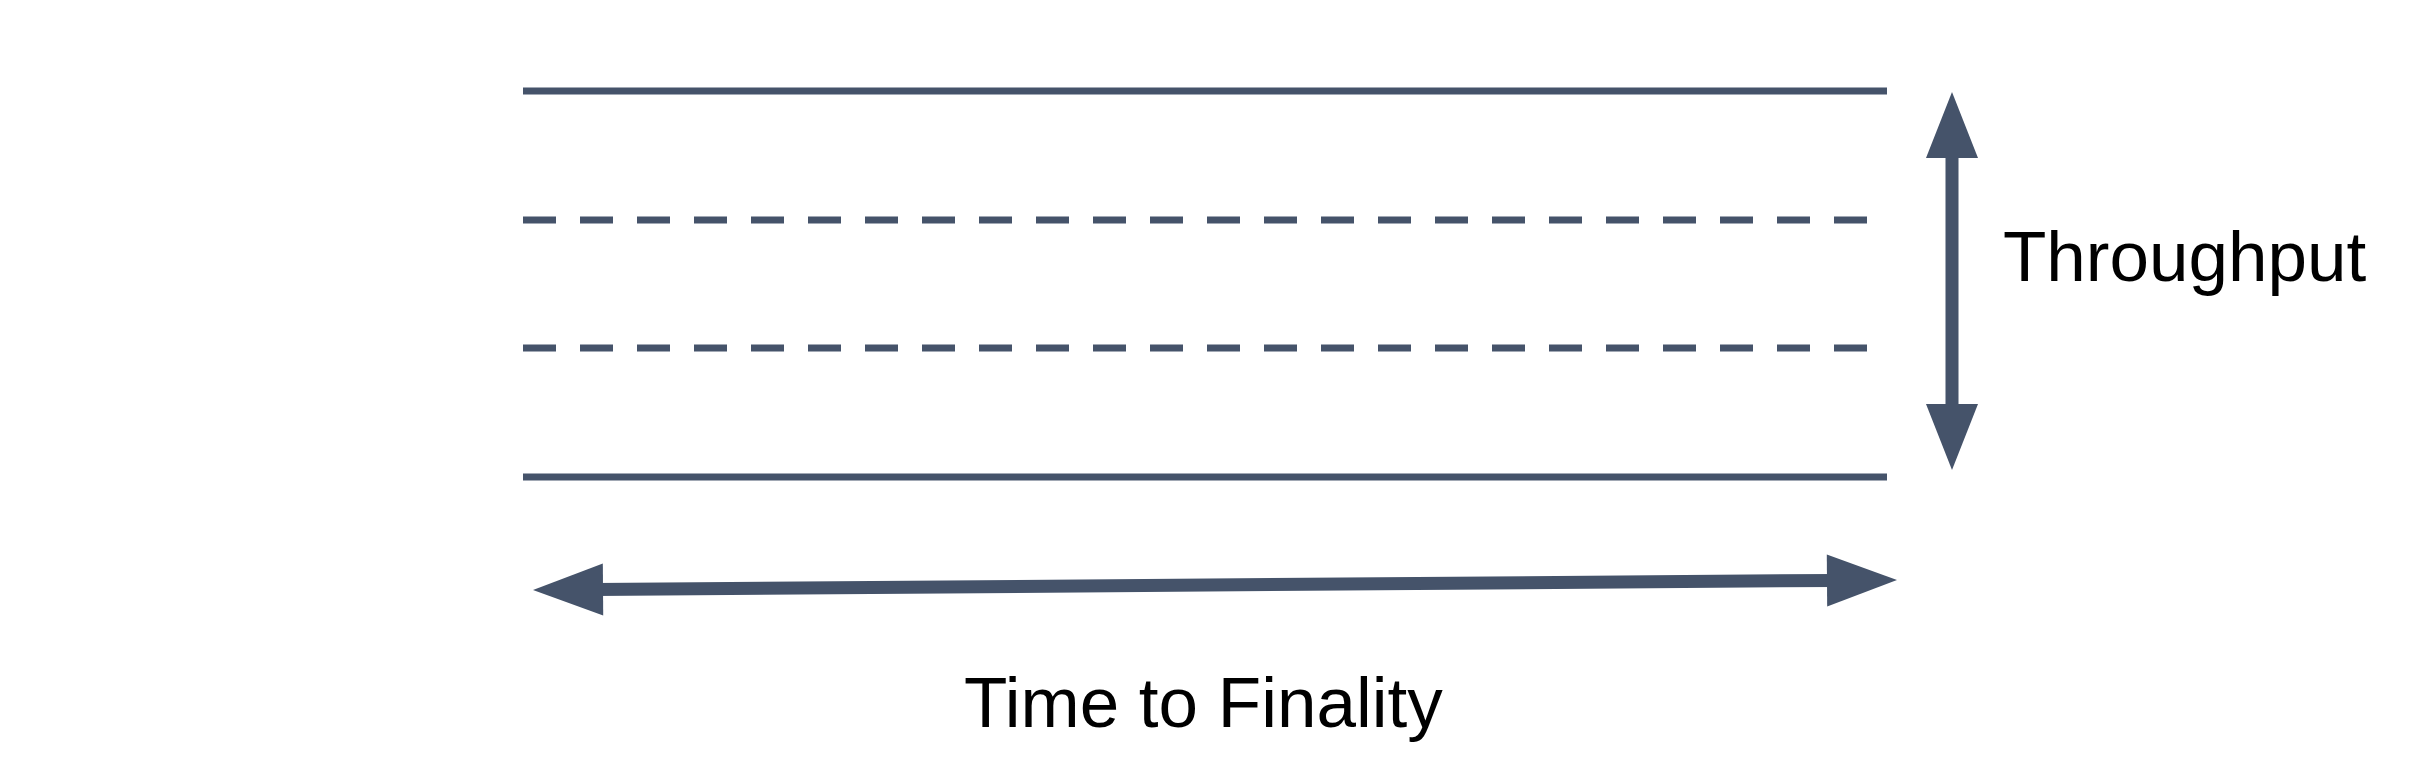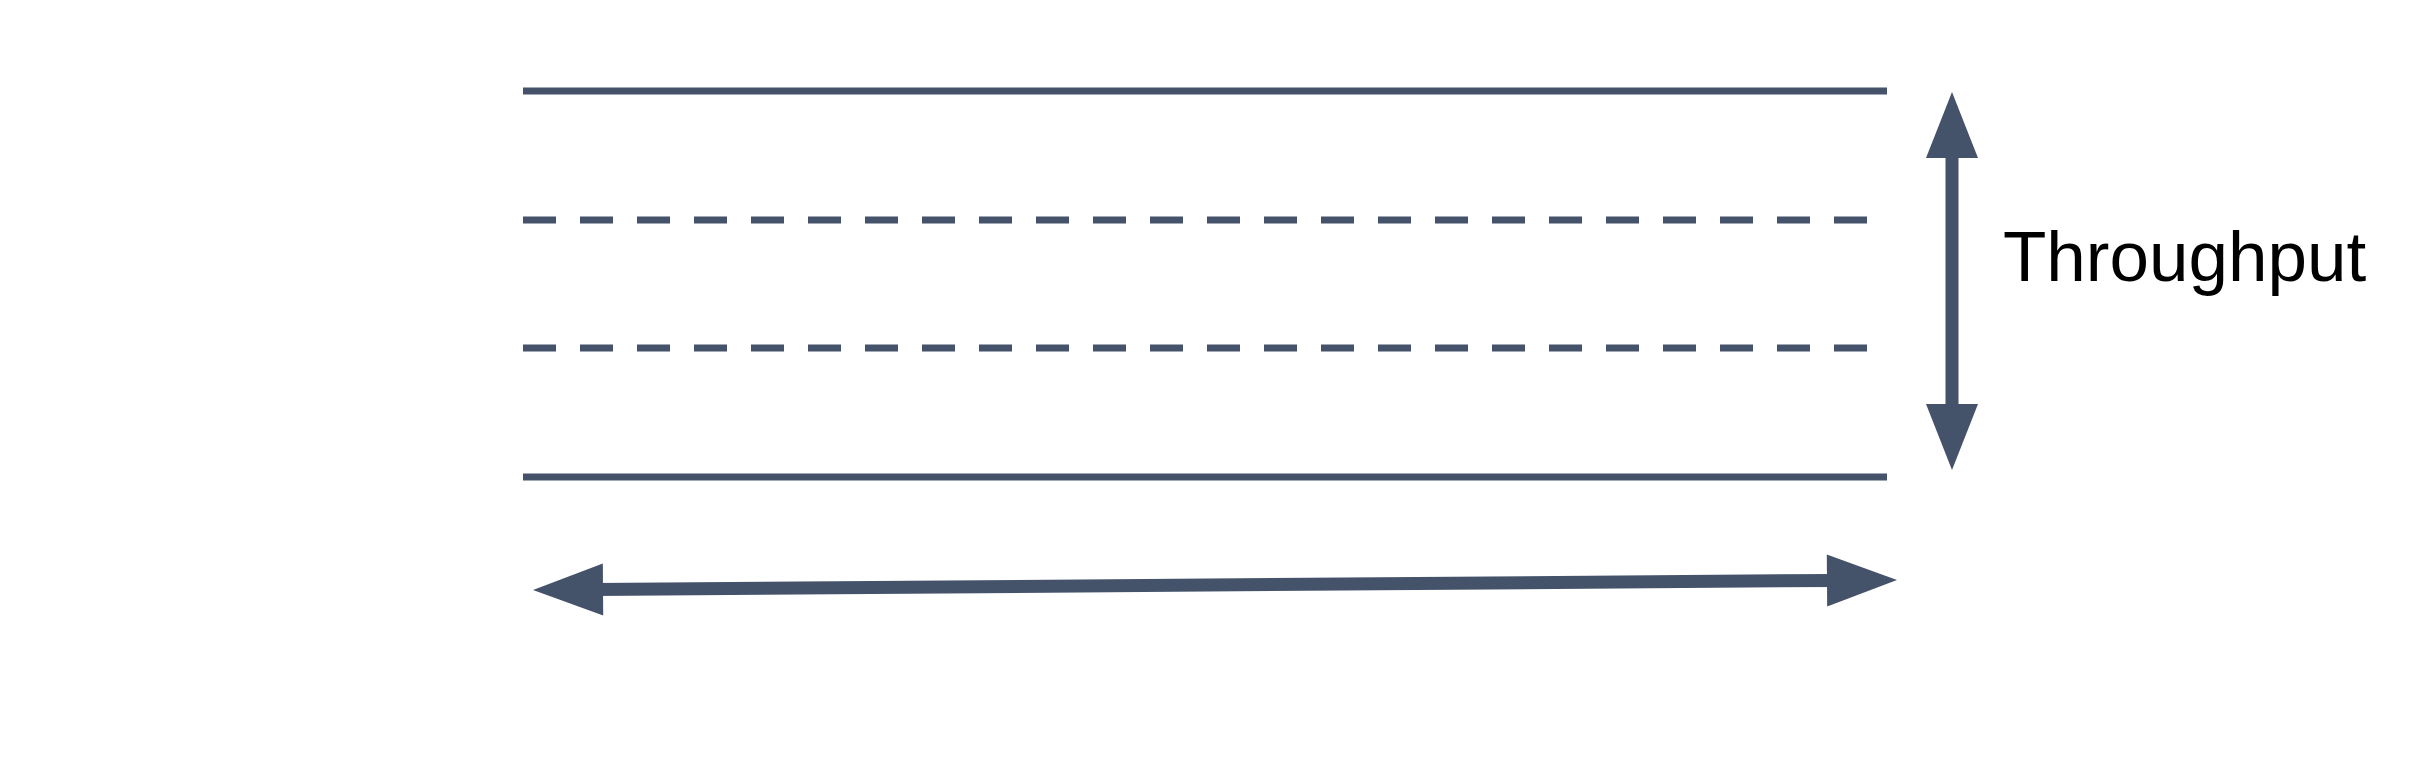--- a/index.html
+++ b/index.html
@@ -62,14 +62,15 @@
 
     <g transform="rotate(-0.42 1190 585)">
       <line x1="570" y1="585" x2="1810" y2="585" stroke-width="13" stroke="#45536a"></line>
       <polygon points="508,585 578,559 578,611" fill="#45536a"></polygon>
       <polygon points="1872,585 1802,559 1802,611" fill="#45536a"></polygon>
     </g>
   </svg>
 
   <div class="axis-label label-throughput">Throughput</div>
 
+  <div class="axis-label label-time-to-finality">Time to Finality</div>
 
 </div>
 
 </body></html>

